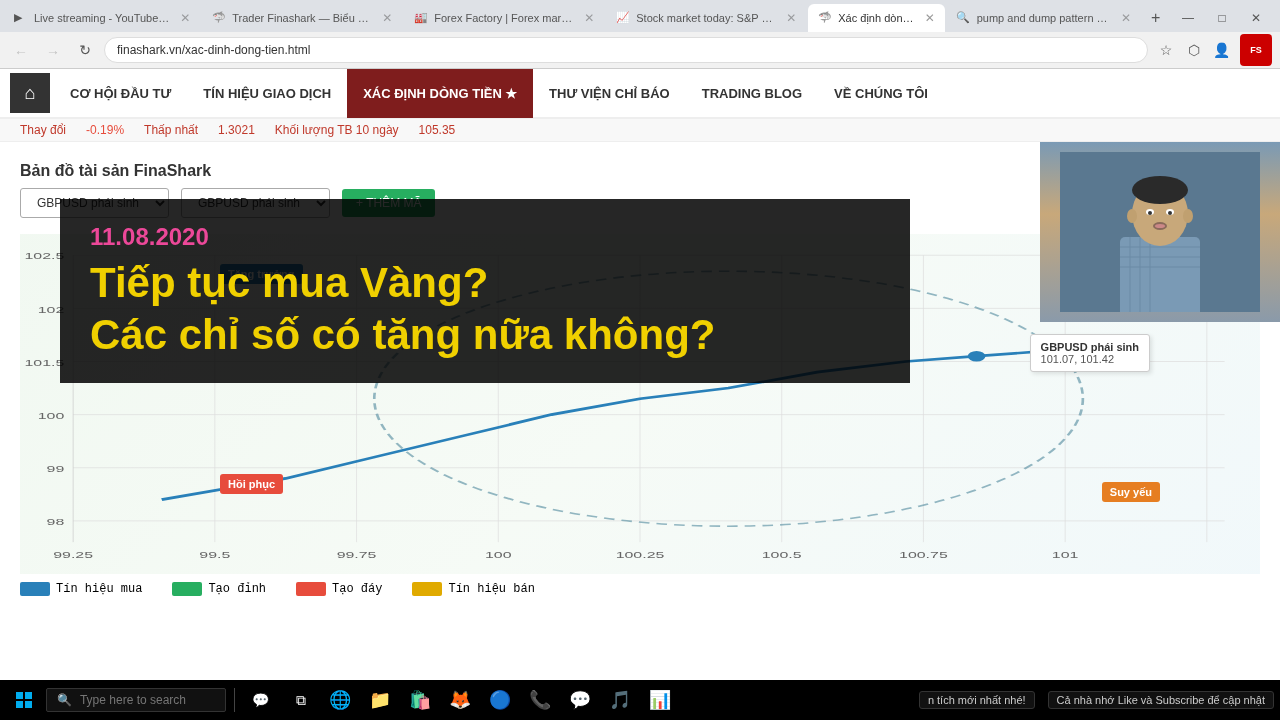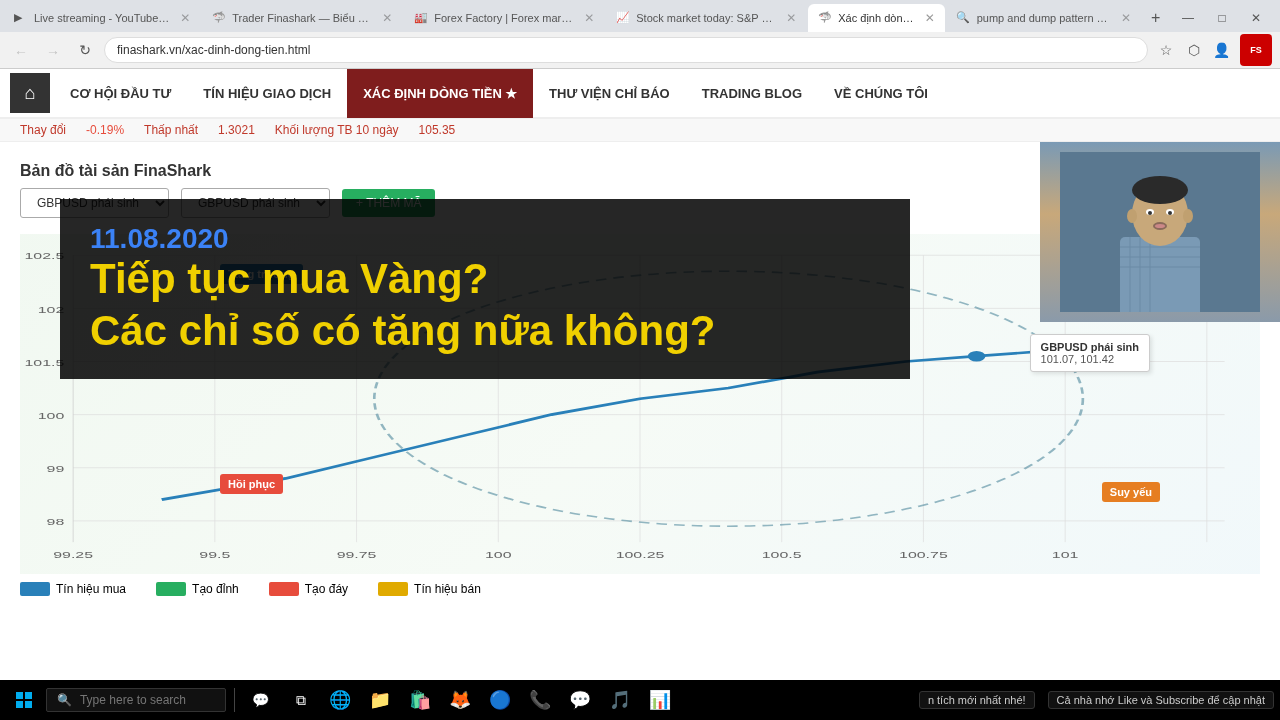--- a/index.html
+++ b/index.html
@@ -264,20 +264,21 @@
       box-shadow: 2px 2px 4px rgba(0,0,0,0.1);
     }
 
     
     .chart-legend {
       display: flex;
       gap: 30px;
       padding: 8px 0;
       font-size: 12px;
       flex-wrap: wrap;
+      font-family: Liberation Mono, monospace;
     }
     .legend-item {
       display: flex;
       align-items: center;
       gap: 6px;
     }
     .legend-color {
       width: 30px;
       height: 14px;
       border-radius: 2px;
@@ -287,23 +288,24 @@
     .overlay-box {
       position: absolute;
       top: 130px;
       left: 60px;
       width: 850px;
       background: rgba(0,0,0,0.85);
       padding: 24px 30px;
       z-index: 10;
     }
     .overlay-date {
-      color: #3b82f6;
-      font-size: 28px;
+      color: #ec4899;
+      font-size: 24px;
       font-weight: bold;
+      margin-bottom: 8px;
     }
     .overlay-line1 {
       color: #f0d000;
       font-size: 42px;
       font-weight: bold;
       margin-bottom: 4px;
     }
     .overlay-line2 {
       color: #f0d000;
       font-size: 42px;

